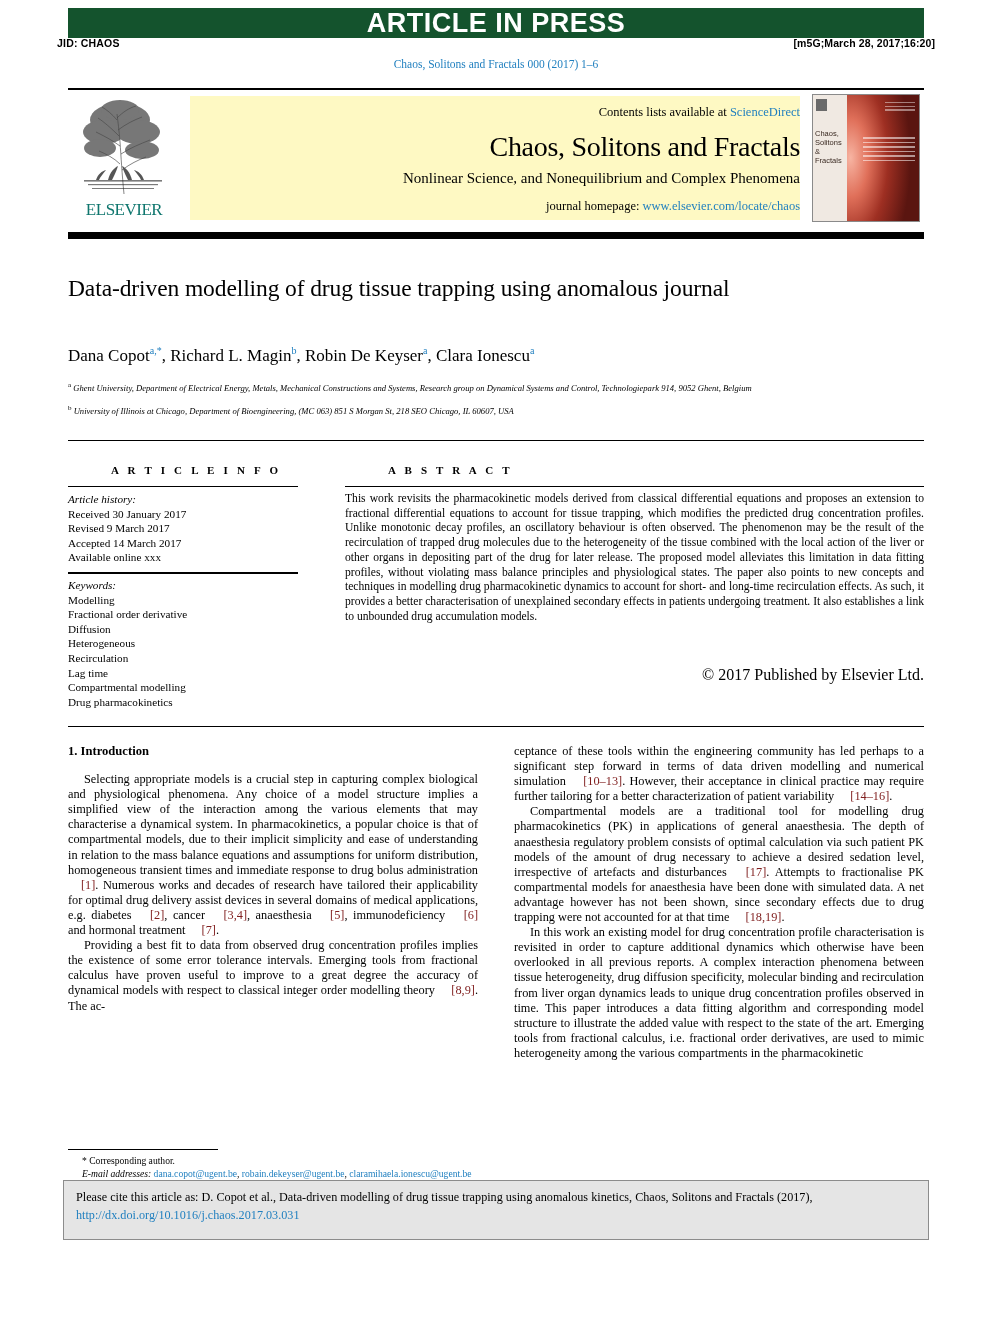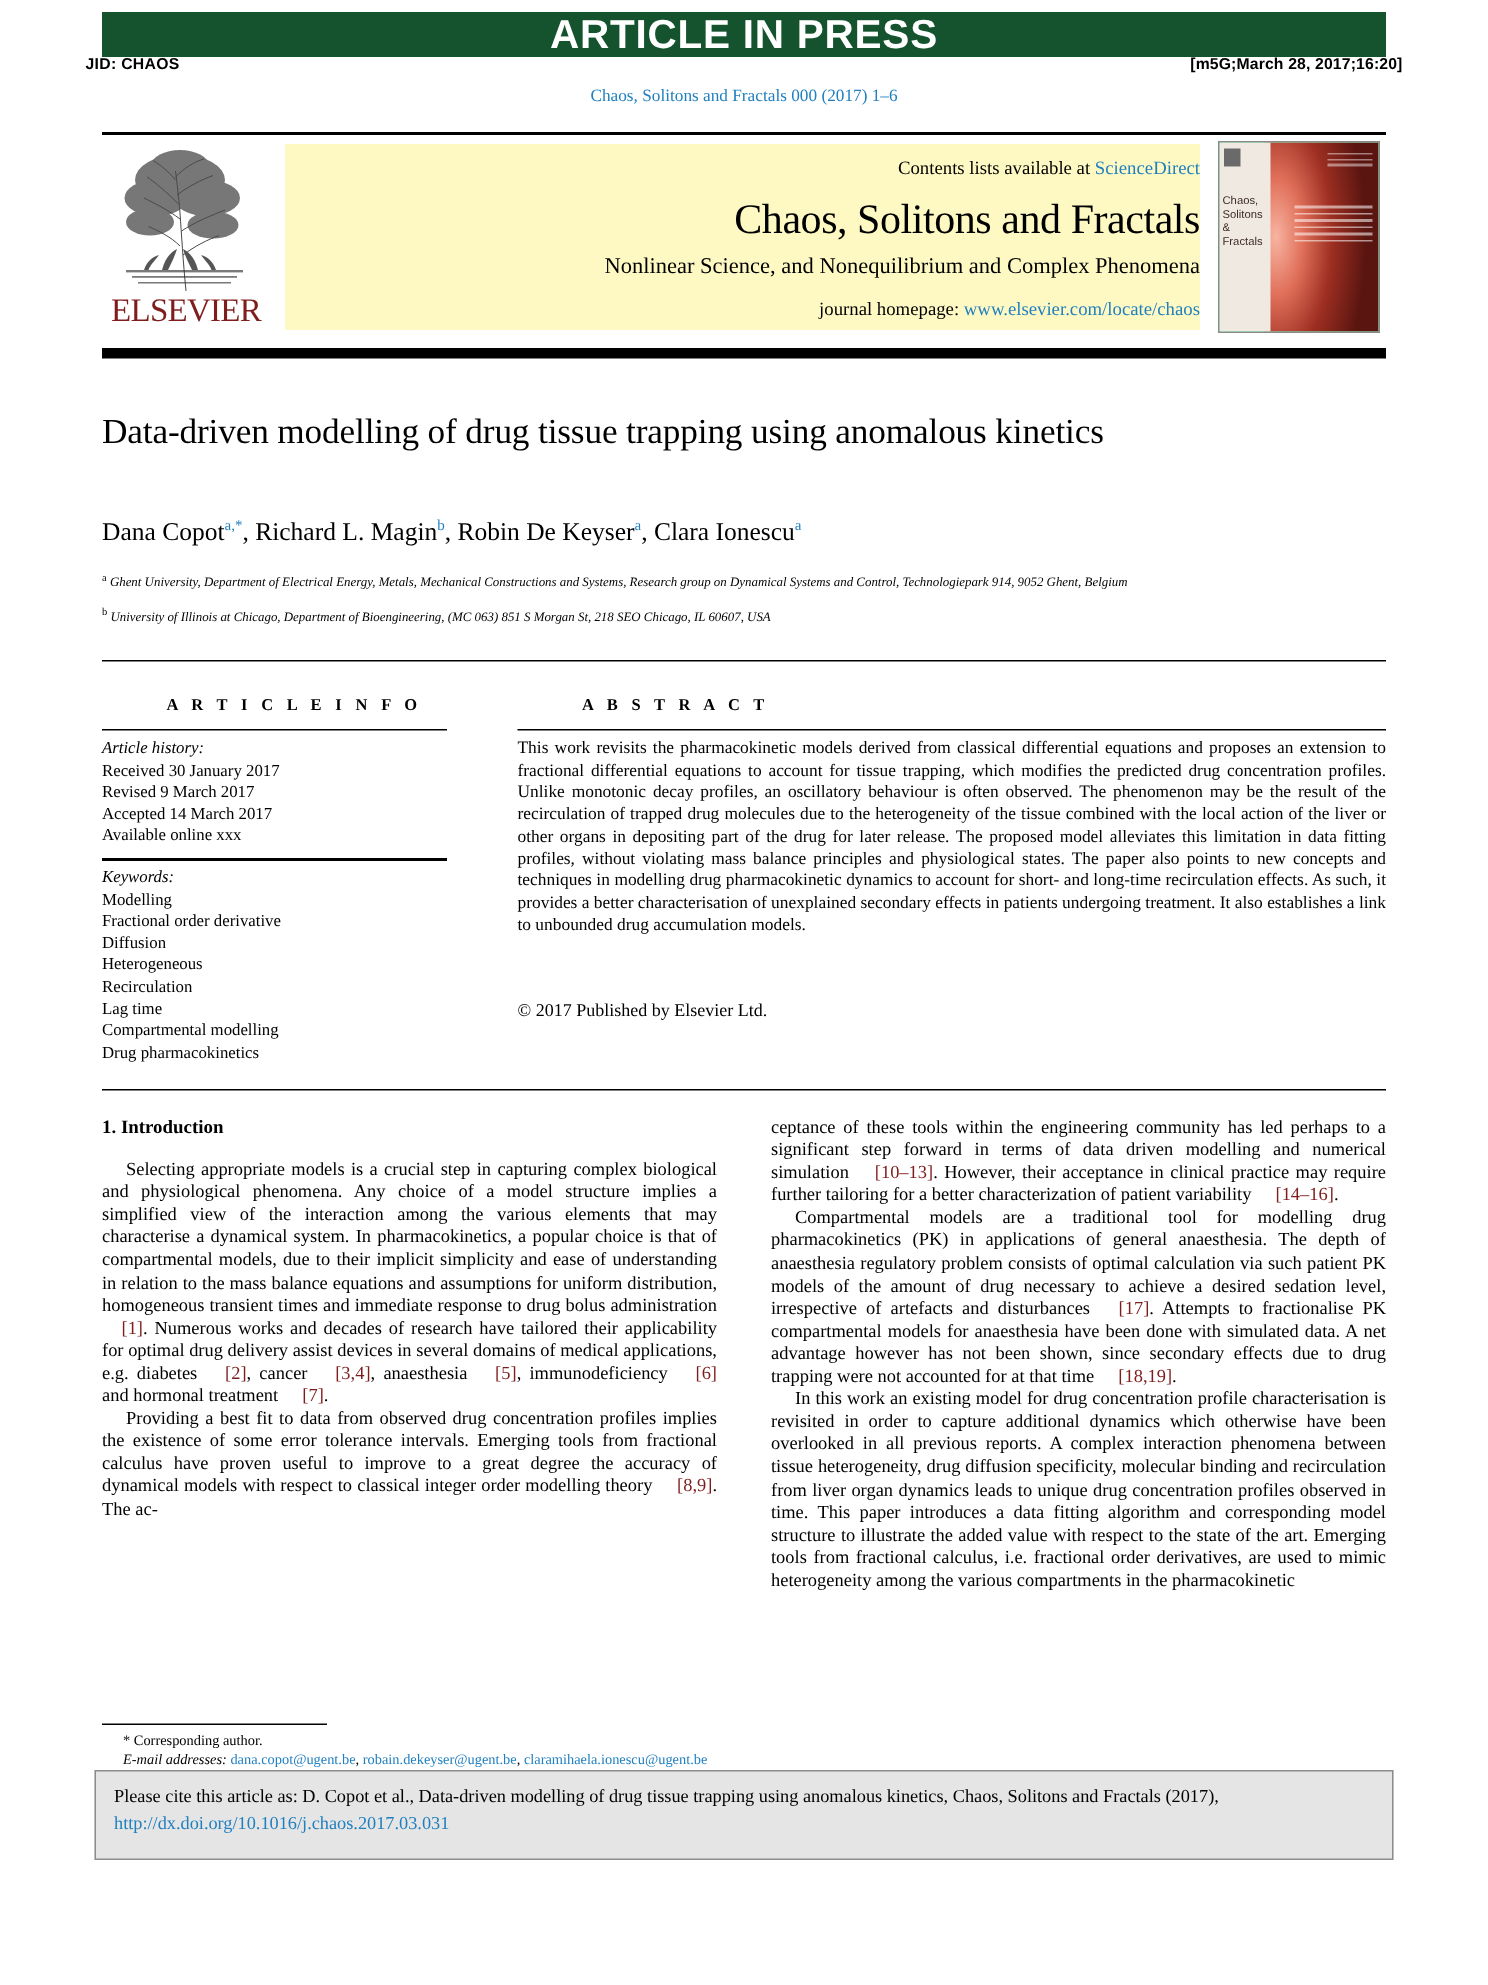--- a/index.html
+++ b/index.html
@@ -103,23 +103,23 @@
     width: 112px;
     height: 128px;
   }
   .elsevier-word {
     position: absolute;
     left: 0;
     bottom: 2px;
     width: 112px;
     text-align: center;
     font-family: "Liberation Serif", serif;
-    font-size: 22px;
+    font-size: 17px;
     letter-spacing: -0.5px;
-    color: #7f1d1d;
+    color: #0f766e;
     font-weight: normal;
   }
   .tree-svg { position: absolute; left: 6px; top: 0px; }
   .center-box {
     position: absolute;
     left: 122px;
     top: 8px;
     width: 610px;
     height: 124px;
     background: #fef9c3;
@@ -285,21 +285,22 @@
     font-size: 11.6px;
     line-height: 14.7px;
     text-align: justify;
     font-family: "Liberation Serif", serif;
   }
   .copyright {
     position: absolute;
     left: 345px;
     top: 666px;
     width: 579px;
-    font-size: 12px;
+    text-align: right;
+    font-size: 16px;
     font-family: "Liberation Serif", serif;
   }
 
   
   .col {
     position: absolute;
     width: 410px;
     font-size: 12.3px;
     line-height: 15.1px;
     text-align: justify;
@@ -444,21 +445,21 @@
           <i></i>
           <i></i>
           <i></i>
           <i></i>
           <i></i>
         </div>
     </div>
   </div>
   <div class="rule-bottom"></div>
 
-  <div class="title">Data-driven modelling of drug tissue trapping using anomalous kinetics</div>
+  <div class="title">Data-driven modelling of drug tissue trapping using anomalous journal</div>
   <div class="authors">Dana Copot<sup>a,*</sup>, Richard L. Magin<sup>b</sup>, Robin De Keyser<sup>a</sup>, Clara Ionescu<sup>a</sup></div>
   <div class="aff" id="aff-a"><sup>a</sup> <span>Ghent University, Department of Electrical Energy, Metals, Mechanical Constructions and Systems, Research group on Dynamical Systems and Control, Technologiepark 914, 9052 Ghent, Belgium</span></div>
   <div class="aff" id="aff-b"><sup>b</sup> <span>University of Illinois at Chicago, Department of Bioengineering, (MC 063) 851 S Morgan St, 218 SEO Chicago, IL 60607, USA</span></div>
 
   <div id="rule-info-top"></div>
   <div id="rule-info-mid"></div>
   <div id="rule-info-mid2"></div>
   <div id="rule-abs-mid"></div>
   <div id="rule-info-bot"></div>
 

